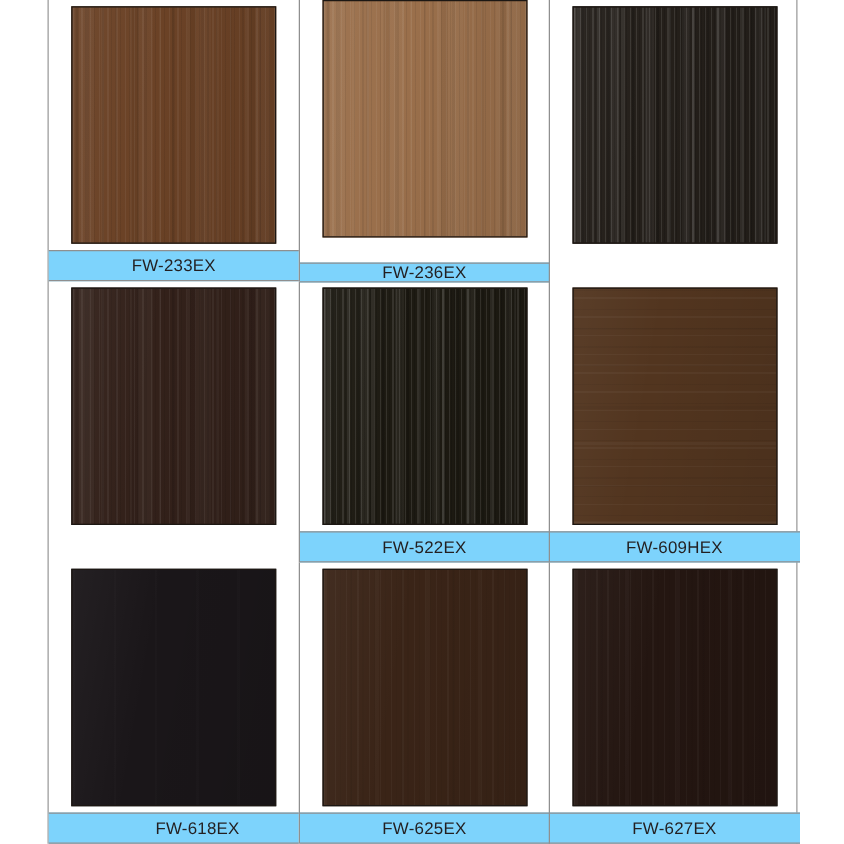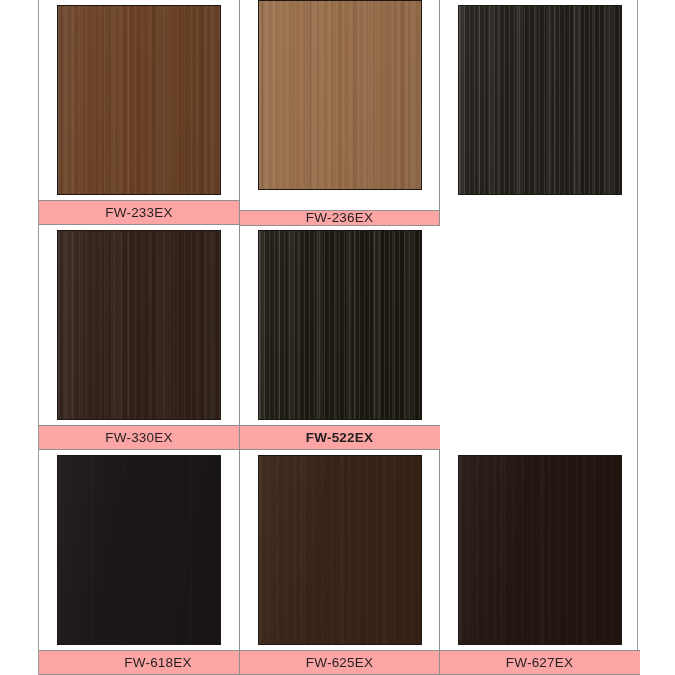--- a/index.html
+++ b/index.html
@@ -190,21 +190,21 @@
       rgba(0,0,0,0.09) 100%);
     pointer-events: none;
   }
 
   .label-cell {
     width: 200px;
     height: 25px;
     box-sizing: border-box;
     border-top: 1px solid #8f8f8f;
     border-bottom: 1px solid #8f8f8f;
-    background: #fca5a5;
+    background: #7dd3fc;
     display: flex;
     align-items: center;
     justify-content: center;
   }
   .label-text {
     font-size: 13.5px;
     color: #231f20;
     letter-spacing: 0.2px;
     line-height: 1;
     white-space: nowrap;
@@ -251,37 +251,45 @@
   </div>
 
   <div class="swatch-row">
     <div class="cell">
       <div class="swatch-wrap">
         <div class="swatch" style="background-color: rgb(51, 33, 26); border-color: rgb(28, 23, 19);">
           <div class="grain-v"></div>
           <div class="sheen"></div>
         </div>
       </div>
-      <div class="label-cell" style="border-top-color: rgb(143, 143, 143); border-bottom-color: rgb(143, 143, 143);">
-        <span class="label-text" style="color: rgb(35, 31, 32);">FW-330EX</span>
-      </div>
-    </div>
-
-    <div class="cell divider-left" style="border-left-color: rgb(143, 143, 143); font-weight: bold;">
+    </div>
+
+    <div class="cell divider-left" style="border-left-color: rgb(143, 143, 143);">
       <div class="swatch-wrap">
         <div class="swatch" style="background-color: rgb(29, 26, 18); border-color: rgb(28, 23, 19);">
           <div class="grain-v strong"></div>
           <div class="sheen"></div>
         </div>
       </div>
       <div class="label-cell" style="border-top-color: rgb(143, 143, 143); border-bottom-color: rgb(143, 143, 143);">
         <span class="label-text" style="color: rgb(35, 31, 32);">FW-522EX</span>
       </div>
     </div>
 
+    <div class="cell divider-left" style="border-left-color: rgb(143, 143, 143);">
+      <div class="swatch-wrap">
+        <div class="swatch" style="background-color: rgb(82, 53, 31); border-color: rgb(28, 23, 19);">
+          <div class="grain-h"></div>
+          <div class="sheen"></div>
+        </div>
+      </div>
+      <div class="label-cell" style="border-top-color: rgb(143, 143, 143); border-bottom-color: rgb(143, 143, 143);">
+        <span class="label-text" style="color: rgb(35, 31, 32);">FW-609HEX</span>
+      </div>
+    </div>
   </div>
 
   <div class="swatch-row">
     <div class="cell">
       <div class="swatch-wrap">
         <div class="swatch" style="background-color: rgb(26, 22, 25); border-color: rgb(28, 23, 19);">
           <div class="grain-flat"></div>
           <div class="sheen"></div>
         </div>
       </div>

